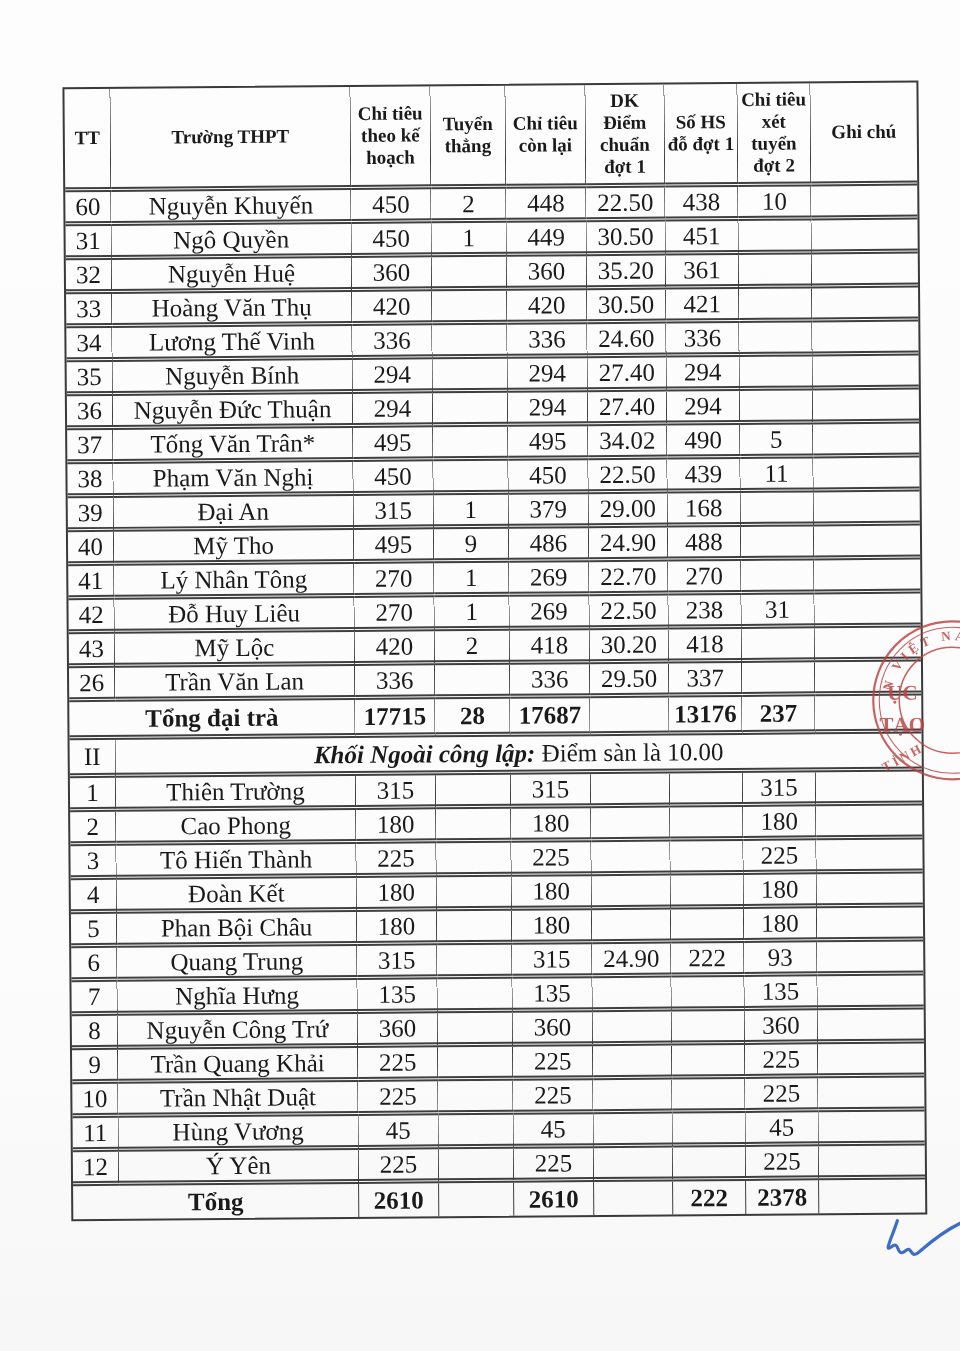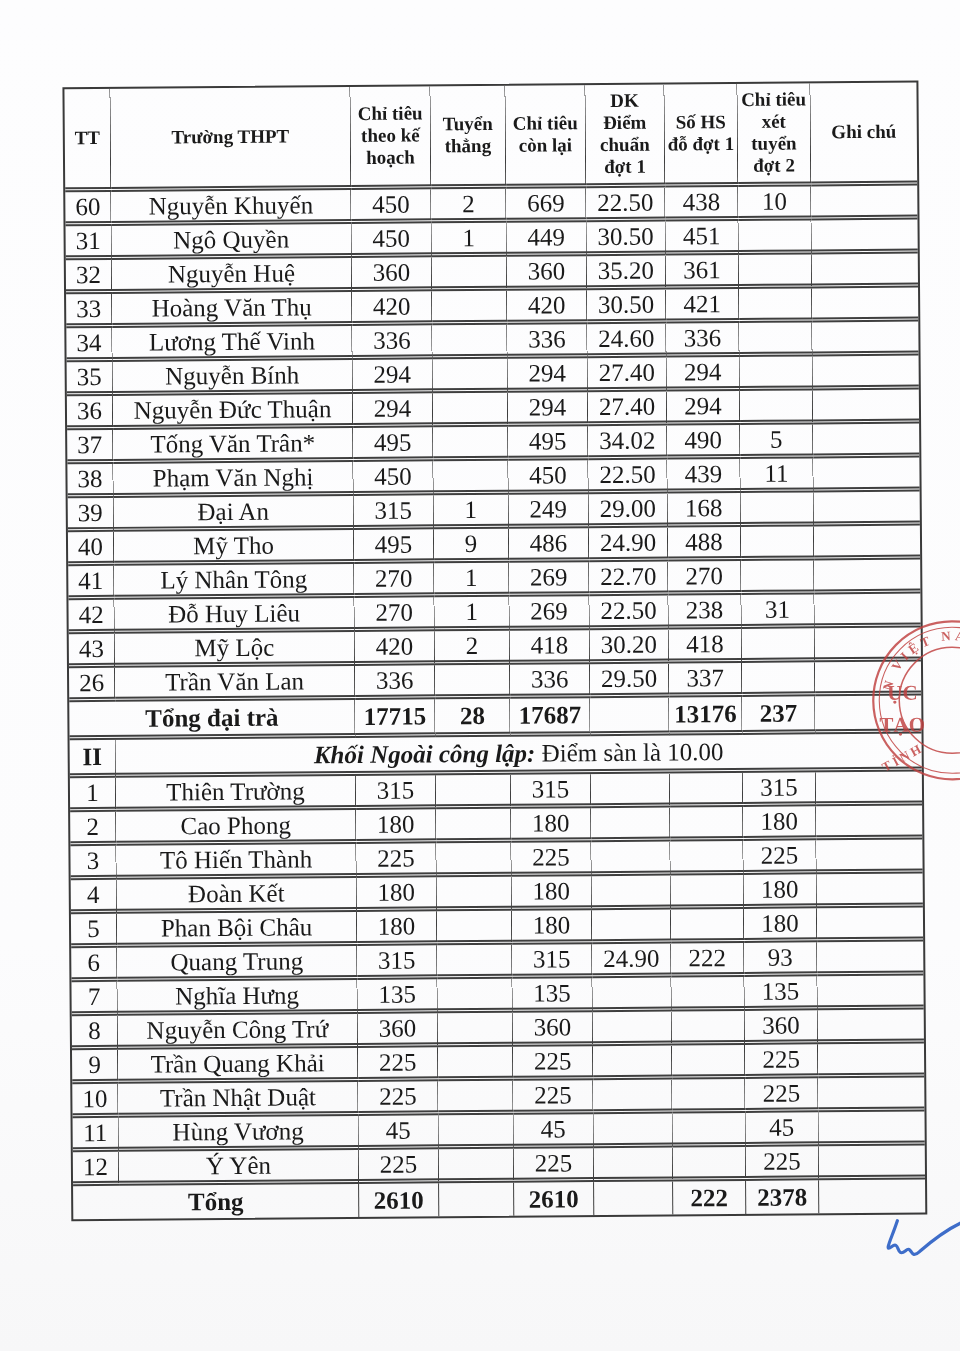--- a/index.html
+++ b/index.html
@@ -29,21 +29,21 @@
   }
   table.quota th:last-child,table.quota td:last-child{border-right:none;}
   table.quota tr.last td{border-bottom:none;}
   table.quota th{
     height:98px;font-weight:bold;font-size:19px;line-height:1.16;
   }
   table.quota td{height:29px;font-size:25px;line-height:1.0;}
   td.school{text-align:left;padding-left:10px;}
   tr.total td{height:33px;font-weight:bold;}
   tr.sec td{height:33px;}
-  tr.sec td.tt{font-weight:bold;}
+  tr.sec td.tt{font-weight:normal;}
   .bi{font-weight:bold;font-style:italic;}
   .stamp{position:absolute;left:820px;top:608px;opacity:0.82;}
   .stamp text{font-family:"Liberation Serif",serif;font-weight:bold;}
   .sign{position:absolute;left:862px;top:1198px;opacity:0.92;}
 </style>
 </head>
 <body>
 
 <div class="page">
   <div class="tilt">
@@ -72,21 +72,21 @@
             <th>Chỉ tiêu xét tuyển đợt 2</th>
             <th>Ghi chú</th>
           </tr>
       </thead>
       <tbody id="tbl-body">
           <tr>
             <td class="tt">60</td>
             <td class="school">Nguyễn Khuyến</td>
             <td class="num">450</td>
             <td class="num">2</td>
-            <td class="num">669</td>
+            <td class="num">448</td>
             <td class="num">22.50</td>
             <td class="num">438</td>
             <td class="num">10</td>
             <td class="num"></td>
           </tr>
           <tr>
             <td class="tt">31</td>
             <td class="school">Ngô Quyền</td>
             <td class="num">450</td>
             <td class="num">1</td>
@@ -171,21 +171,21 @@
             <td class="num">22.50</td>
             <td class="num">439</td>
             <td class="num">11</td>
             <td class="num"></td>
           </tr>
           <tr>
             <td class="tt">39</td>
             <td class="school">Đại An</td>
             <td class="num">315</td>
             <td class="num">1</td>
-            <td class="num">249</td>
+            <td class="num">379</td>
             <td class="num">29.00</td>
             <td class="num">168</td>
             <td class="num"></td>
             <td class="num"></td>
           </tr>
           <tr>
             <td class="tt">40</td>
             <td class="school">Mỹ Tho</td>
             <td class="num">495</td>
             <td class="num">9</td>

